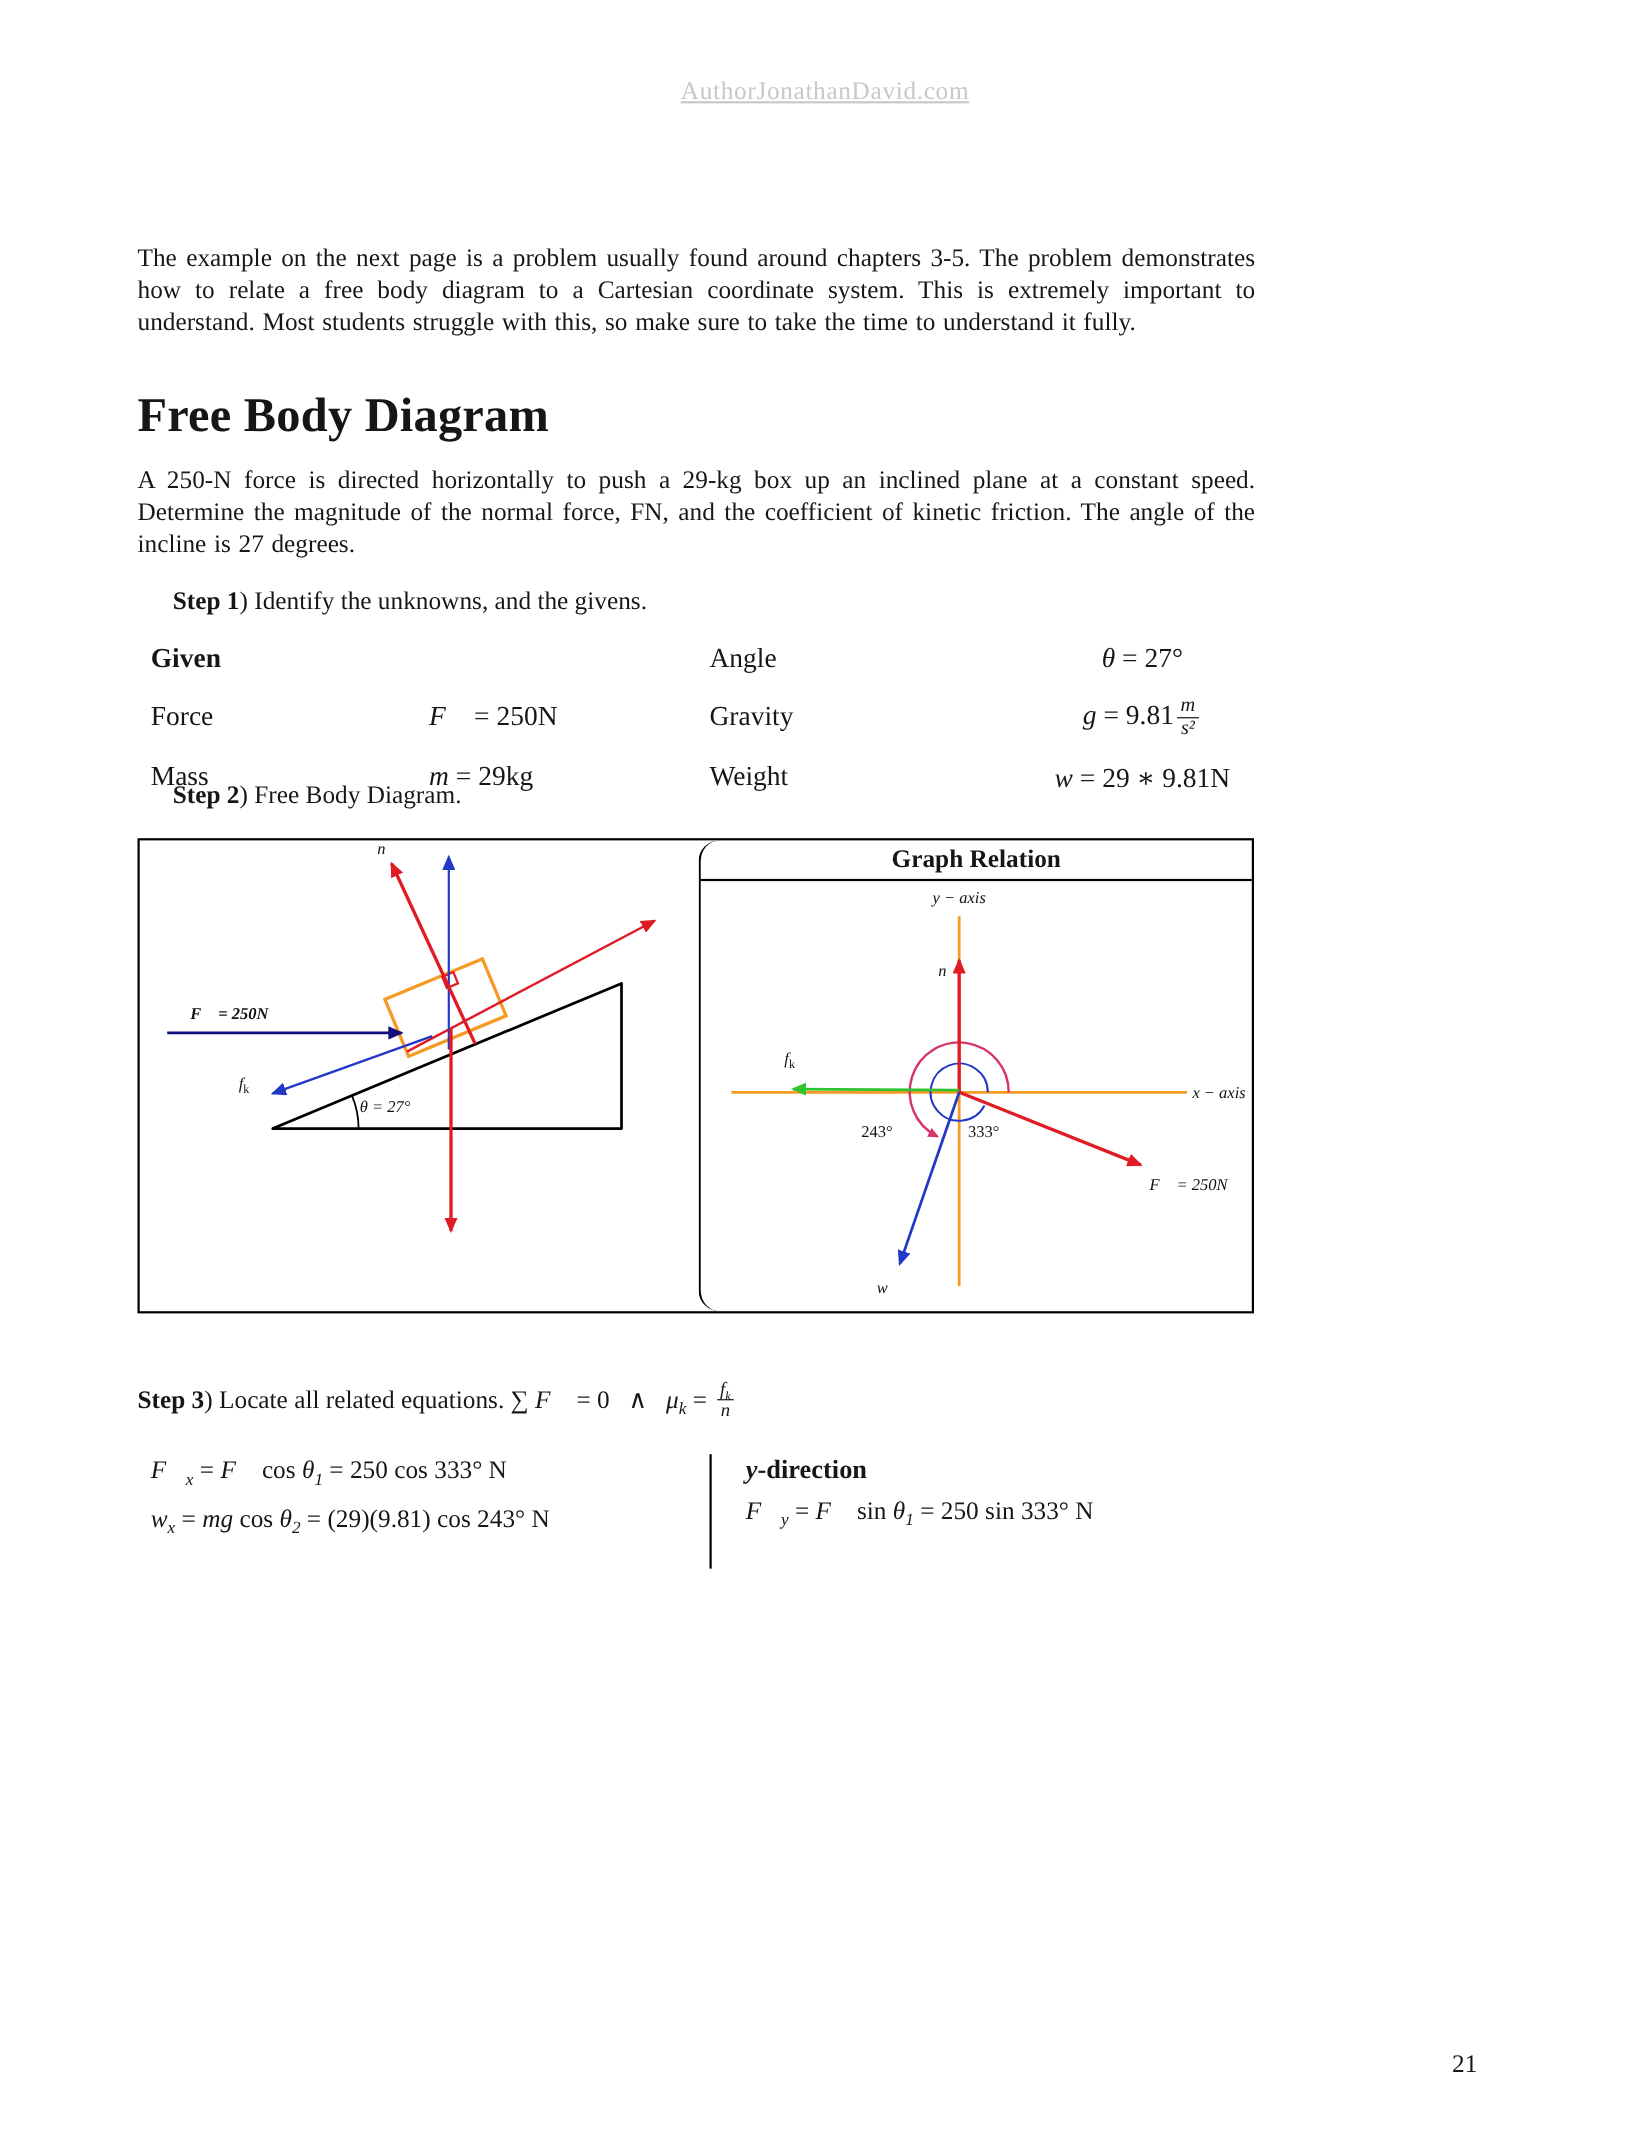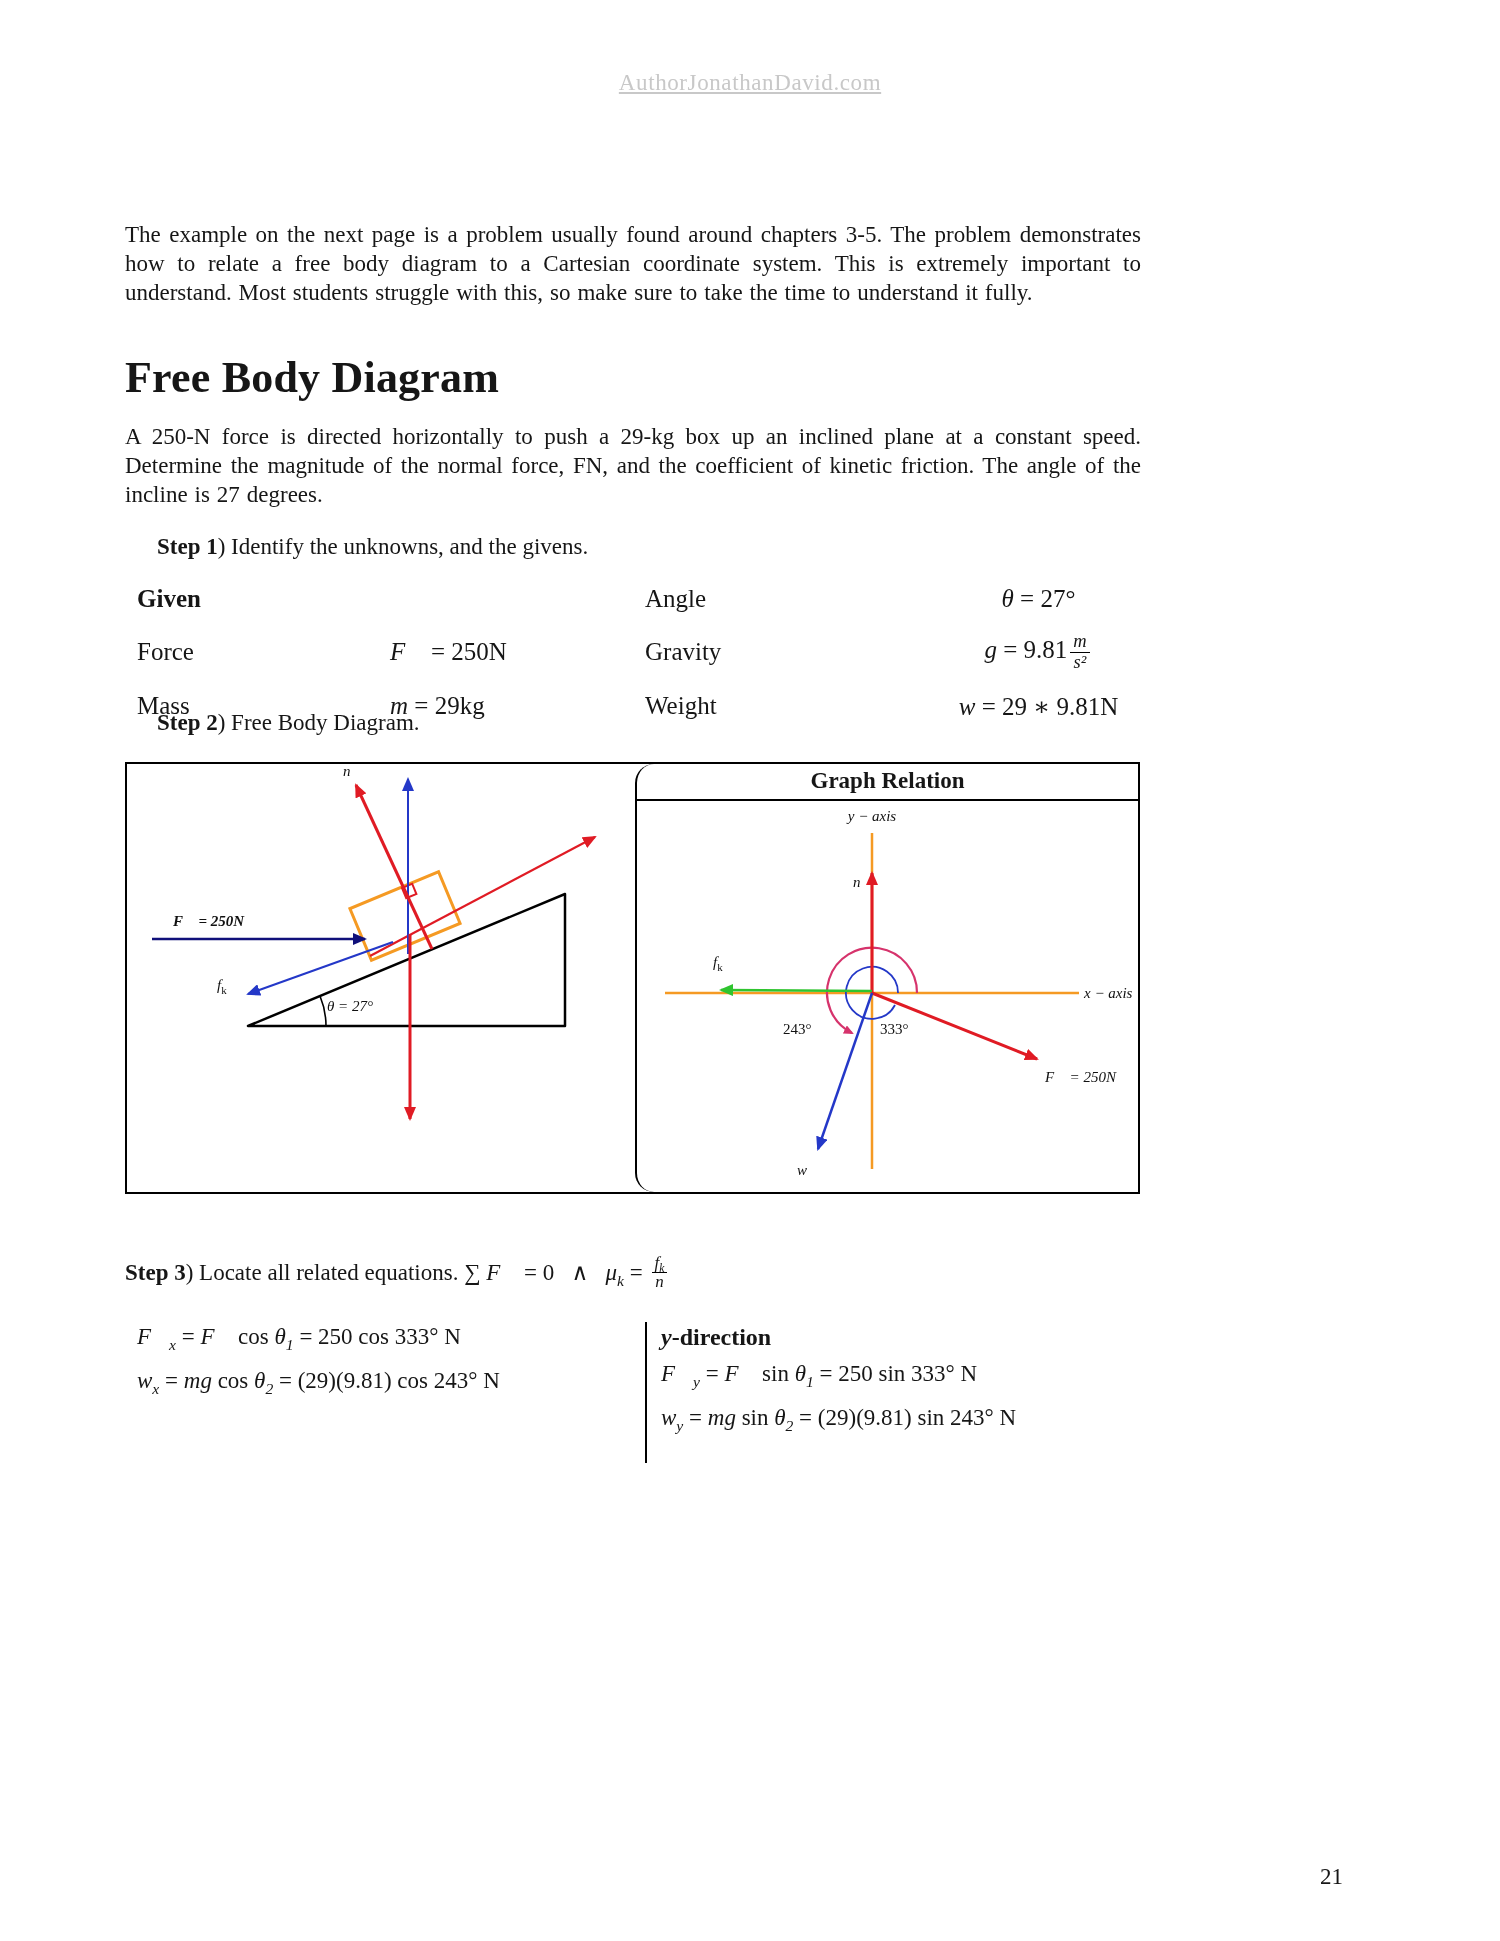--- a/index.html
+++ b/index.html
@@ -64,21 +64,21 @@
 
   
   .step3row {
     position:absolute; top:1254px; left:125px; font-size:23px;
     display:flex; align-items:center; white-space:pre;
   }
 
   
   .directions { position:absolute; top:1322px; left:125px; width:1016px; display:flex; }
   .dir-col { width:520px; padding:2px 0 14px 12px; }
-  .dir-col.right { width:496px; border-left:2.5px solid #000; padding-left:14px; }
+  .dir-col.right { width:496px; border-left:2.5px solid #000; padding-left:31px; }
   .dir-title { font-size:24px; font-weight:bold; margin-bottom:10px; }
   .dir-eq { font-size:23px; margin-bottom:18px; }
 
   .page-number { position:absolute; top:1864px; left:1320px; font-size:23px; }
 </style>
 </head>
 <body>
 
 <div>
 
@@ -187,19 +187,18 @@
   <div class="step3row"><b>Step 3</b><span>) Locate all related equations. </span><span class="math"><span class="rm">∑ </span><span>F⃗</span><span class="rm"> = 0   ∧   </span><span>μ</span><sub>k</sub><span class="rm"> = </span></span><span class="frac math"><span class="num"><span>f</span><sub>k</sub></span><span class="den"><span>n</span></span></span></div>
 
   <div class="directions">
     <div class="dir-col left">
       <div class="dir-eq math"><span>F⃗</span><sub>x</sub><span class="rm"> = </span><span>F⃗</span><span class="rm"> cos </span><span>θ</span><sub>1</sub><span class="rm"> = 250 cos 333° N</span></div>
       <div class="dir-eq math"><span>w</span><sub>x</sub><span class="rm"> = </span><span>mg</span><span class="rm"> cos </span><span>θ</span><sub>2</sub><span class="rm"> = (29)(9.81) cos 243° N</span></div>
     </div>
     <div class="dir-col right">
       <div class="dir-title math"><span>y</span><span class="rm">-direction</span></div>
       <div class="dir-eq math"><span>F⃗</span><sub>y</sub><span class="rm"> = </span><span>F⃗</span><span class="rm"> sin </span><span>θ</span><sub>1</sub><span class="rm"> = 250 sin 333° N</span></div>
-      <div class="dir-eq math"><span>w</span><sub>y</sub><span class="rm"> = </span><span>mg</span><span class="rm"> sin </span><span>θ</span><sub>2</sub><span class="rm"> = (29)(9.81) sin 243° N</span></div>
     </div>
   </div>
 
   <div class="page-number">21</div>
 
 </div>
 
 </body></html>

